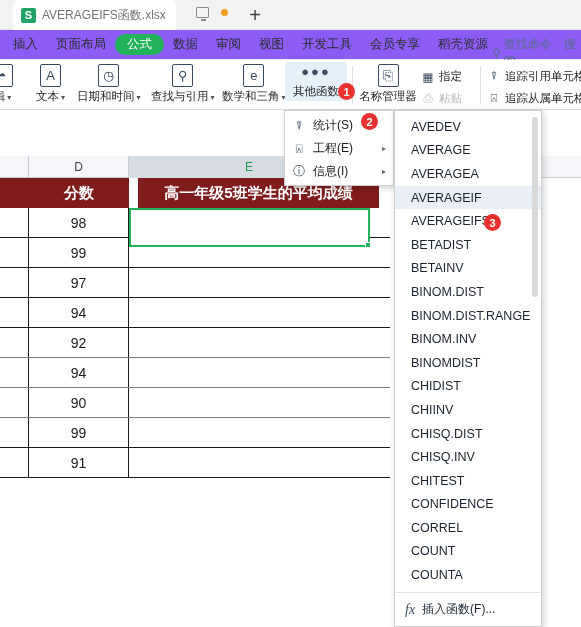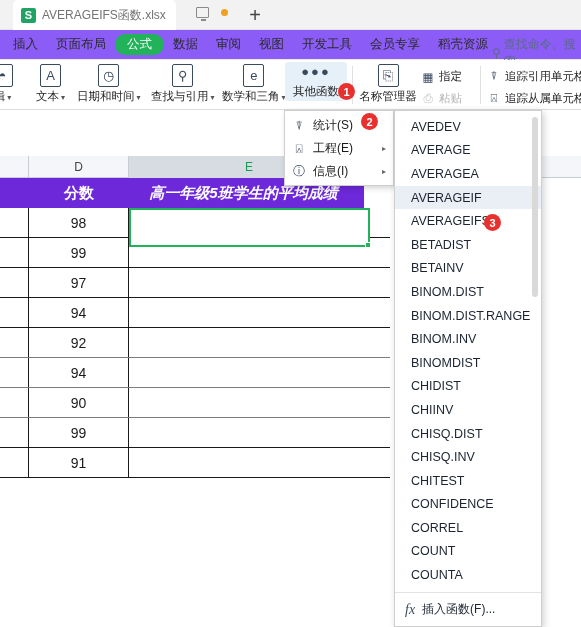--- a/index.html
+++ b/index.html
@@ -118,21 +118,21 @@
     border-bottom: 1px solid #1a1a1a;
   }
   .grid-row.thick { border-bottom: 1px solid #7c7c7c; }
   .gcell {
     position: absolute; top: 0; height: 100%;
     display: flex; align-items: center; justify-content: center;
     font-size: 14px; color: #1a1a1a; border-right: 1px solid #1a1a1a;
   }
   .hdr-green {
     position: absolute; top: 68px; height: 30px;
-    background: #6d28d9; color: #ffffff;
+    background: #7f1d1d; color: #ffffff;
     display: flex; align-items: center; justify-content: center;
     font-weight: bold; font-size: 15px; white-space: nowrap;
   }
   .selcell {
     position: absolute; left: 129px; top: 98px; width: 241px; height: 39px;
     border: 2px solid #21b25a; background: #ffffff; z-index: 5;
   }
   .selhandle {
     position: absolute; right: -3px; bottom: -3px; width: 6px; height: 6px;
     background: #21b25a; border: 1px solid #ffffff;
@@ -274,21 +274,21 @@
   <div class="sheet">
 
     <div class="colhdr">
       <div class="colcell" style="left:0; width:29px;"></div>
       <div class="colcell" style="left:29px; width:100px;">D</div>
       <div class="colcell sel" style="left:129px; width:241px;">E</div>
     </div>
 
     <div class="hdr-green" style="left:0; width:29px;"></div>
     <div class="hdr-green" style="left:29px; width:100px;">分数</div>
-    <div class="hdr-green" style="left:123px; width:241px;font-style:italic;">高一年级5班学生的平均成绩</div>
+    <div class="hdr-green" style="left:138px; width:241px;">高一年级5班学生的平均成绩</div>
 
     <div class="grid-row" style="top:98px;">
       <div class="gcell" style="left:0; width:29px;"></div>
       <div class="gcell" style="left:29px; width:100px;">98</div>
     </div>
     <div class="grid-row" style="top:128px;">
       <div class="gcell" style="left:0; width:29px;"></div>
       <div class="gcell" style="left:29px; width:100px;">99</div>
     </div>
     <div class="grid-row" style="top:158px;">

